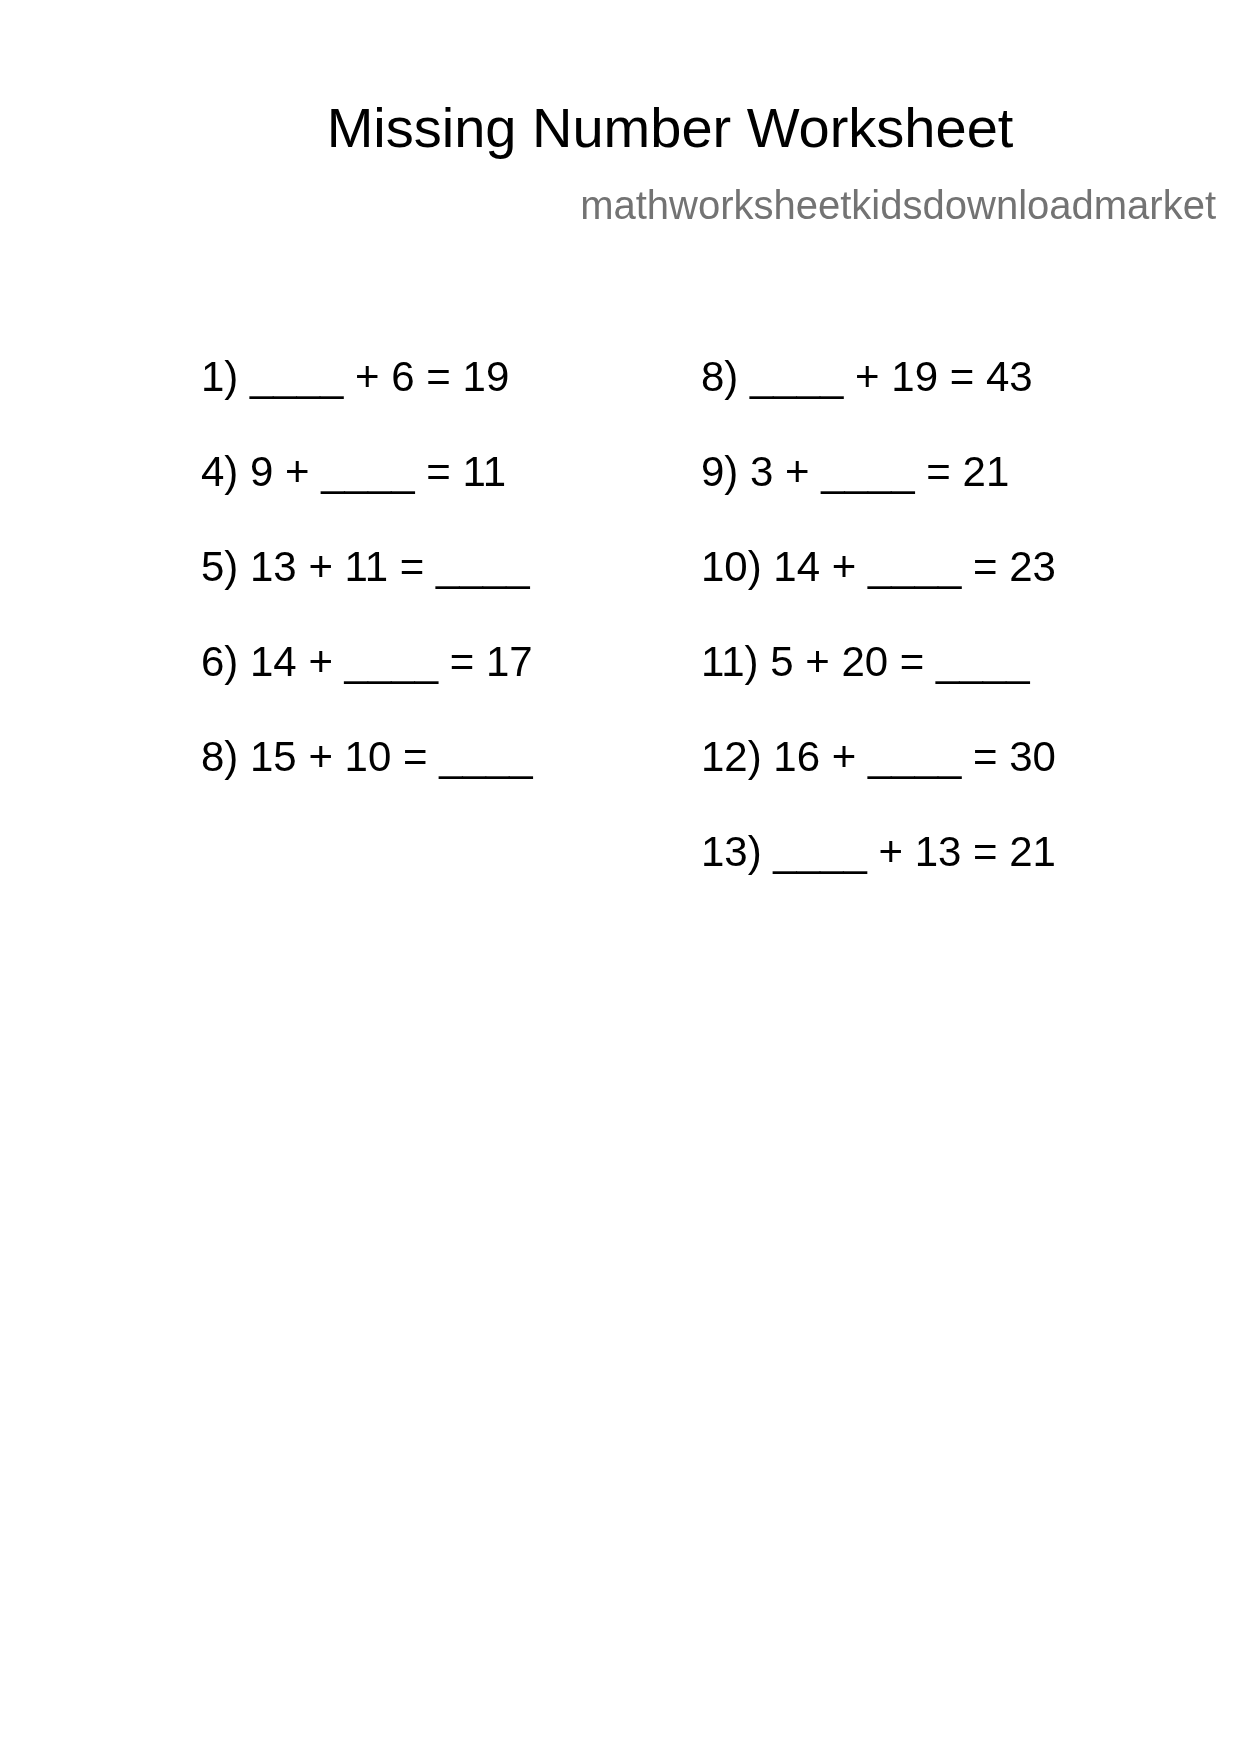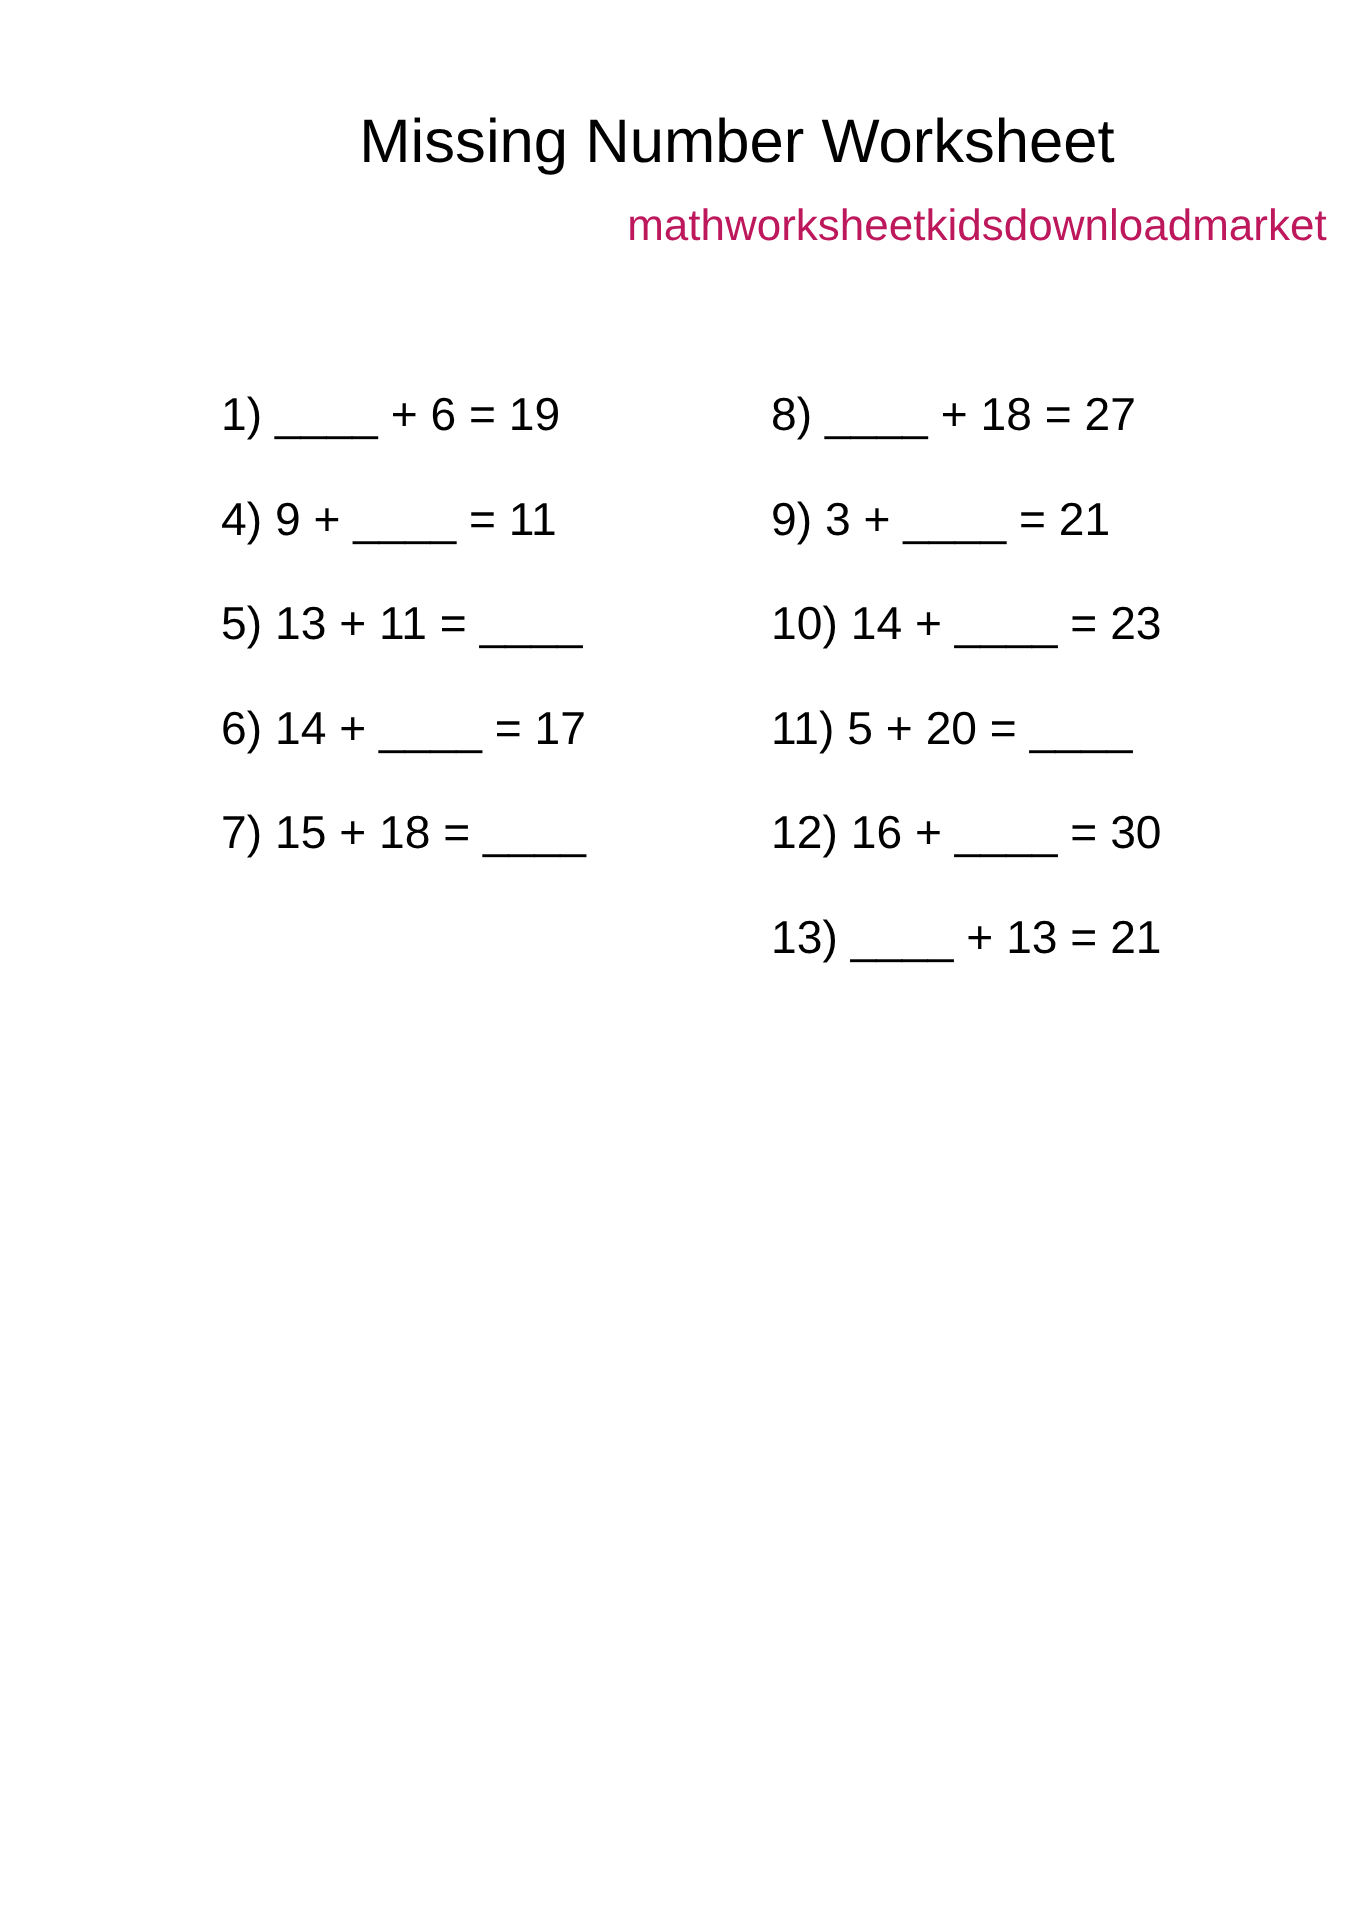--- a/index.html
+++ b/index.html
@@ -1,40 +1,40 @@
 <!DOCTYPE html>
 <html><head>
   <meta charset="utf-8">
   <style>
     html, body { margin: 0; padding: 0; background: #ffffff; }
     body { width: 1240px; height: 1754px; position: relative; overflow: hidden;
            font-family: "Liberation Sans", "DejaVu Sans", sans-serif; color: #000; }
     .title { position: absolute; left: 0; width: 1340px; top: 100px; text-align: center;
              font-size: 56px; line-height: 1; letter-spacing: 0px; }
-    .watermark { position: absolute; right: 34px; top: 185px; font-size: 40px; line-height: 1;
-                 color: #be185d; }
+    .watermark { position: absolute; right: 24px; top: 185px; font-size: 40px; line-height: 1;
+                 color: #737373; }
     .col { position: absolute; top: 353px; }
     .col.left { left: 201px; }
     .col.right { left: 701px; }
     .problem { height: 95px; font-size: 42px; line-height: 48px; white-space: pre; }
   </style>
 </head>
 <body>
 
 <div class="title">Missing Number Worksheet</div>
 <div class="watermark">mathworksheetkidsdownloadmarket</div>
 
 <div class="col left">
   <div class="problem">1) ____ + 6 = 19</div>
   <div class="problem">4) 9 + ____ = 11</div>
   <div class="problem">5) 13 + 11 = ____</div>
   <div class="problem">6) 14 + ____ = 17</div>
-  <div class="problem">7) 15 + 18 = ____</div>
+  <div class="problem">8) 15 + 10 = ____</div>
 </div>
 
 <div class="col right">
-  <div class="problem">8) ____ + 18 = 27</div>
+  <div class="problem">8) ____ + 19 = 43</div>
   <div class="problem">9) 3 + ____ = 21</div>
   <div class="problem">10) 14 + ____ = 23</div>
   <div class="problem">11) 5 + 20 = ____</div>
   <div class="problem">12) 16 + ____ = 30</div>
   <div class="problem">13) ____ + 13 = 21</div>
 </div>
 
 </body></html>

